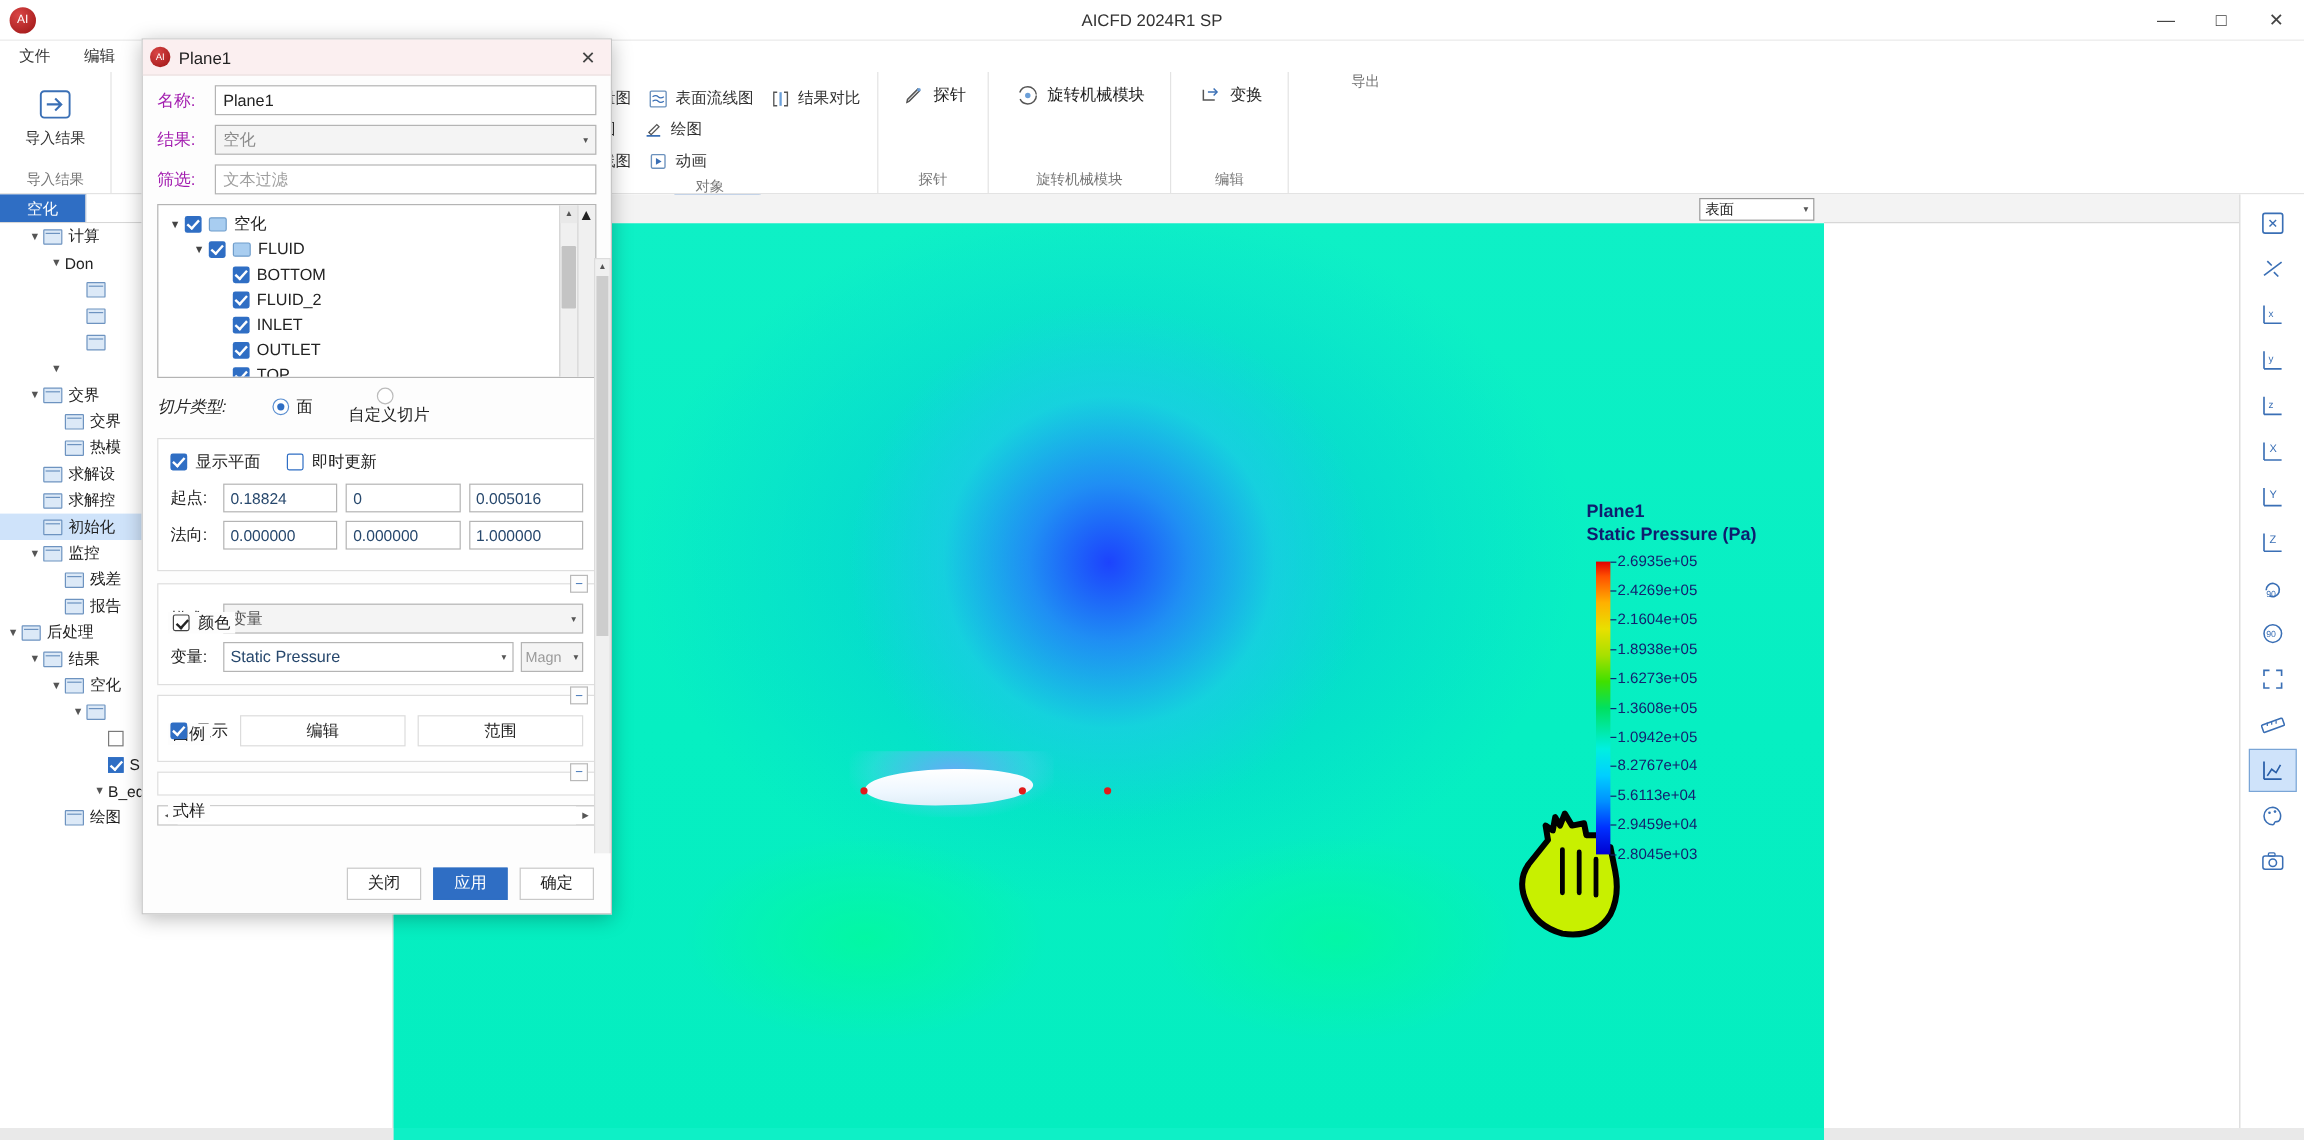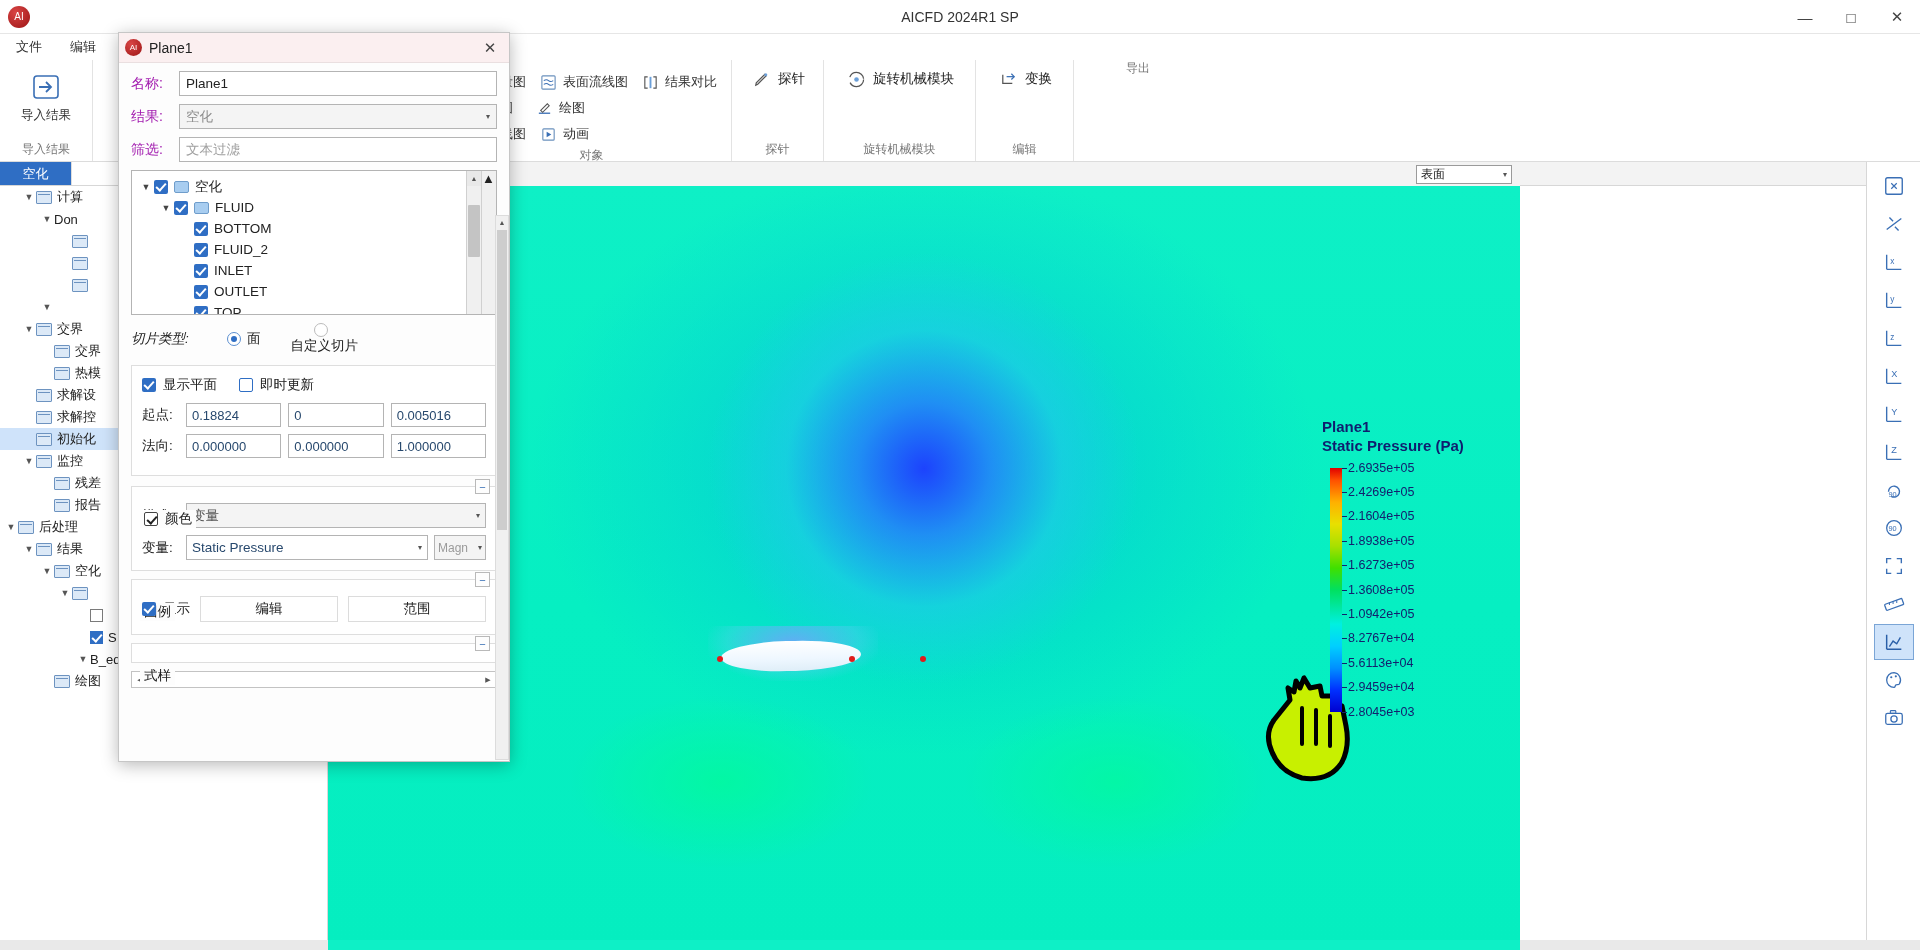--- a/index.html
+++ b/index.html
@@ -917,13 +917,18 @@
       <div class="track"></div>
       <div class="arw">▶</div>
     </div>
 
     <div id="dlg-scroll">
       <div class="arw">▲</div>
       <div class="thumb"></div>
     </div>
   </div>
 
+  <div id="dlg-footer">
+    <div class="dbtn">关闭</div>
+    <div class="dbtn primary">应用</div>
+    <div class="dbtn">确定</div>
+  </div>
 </div>
 
 </body></html>

